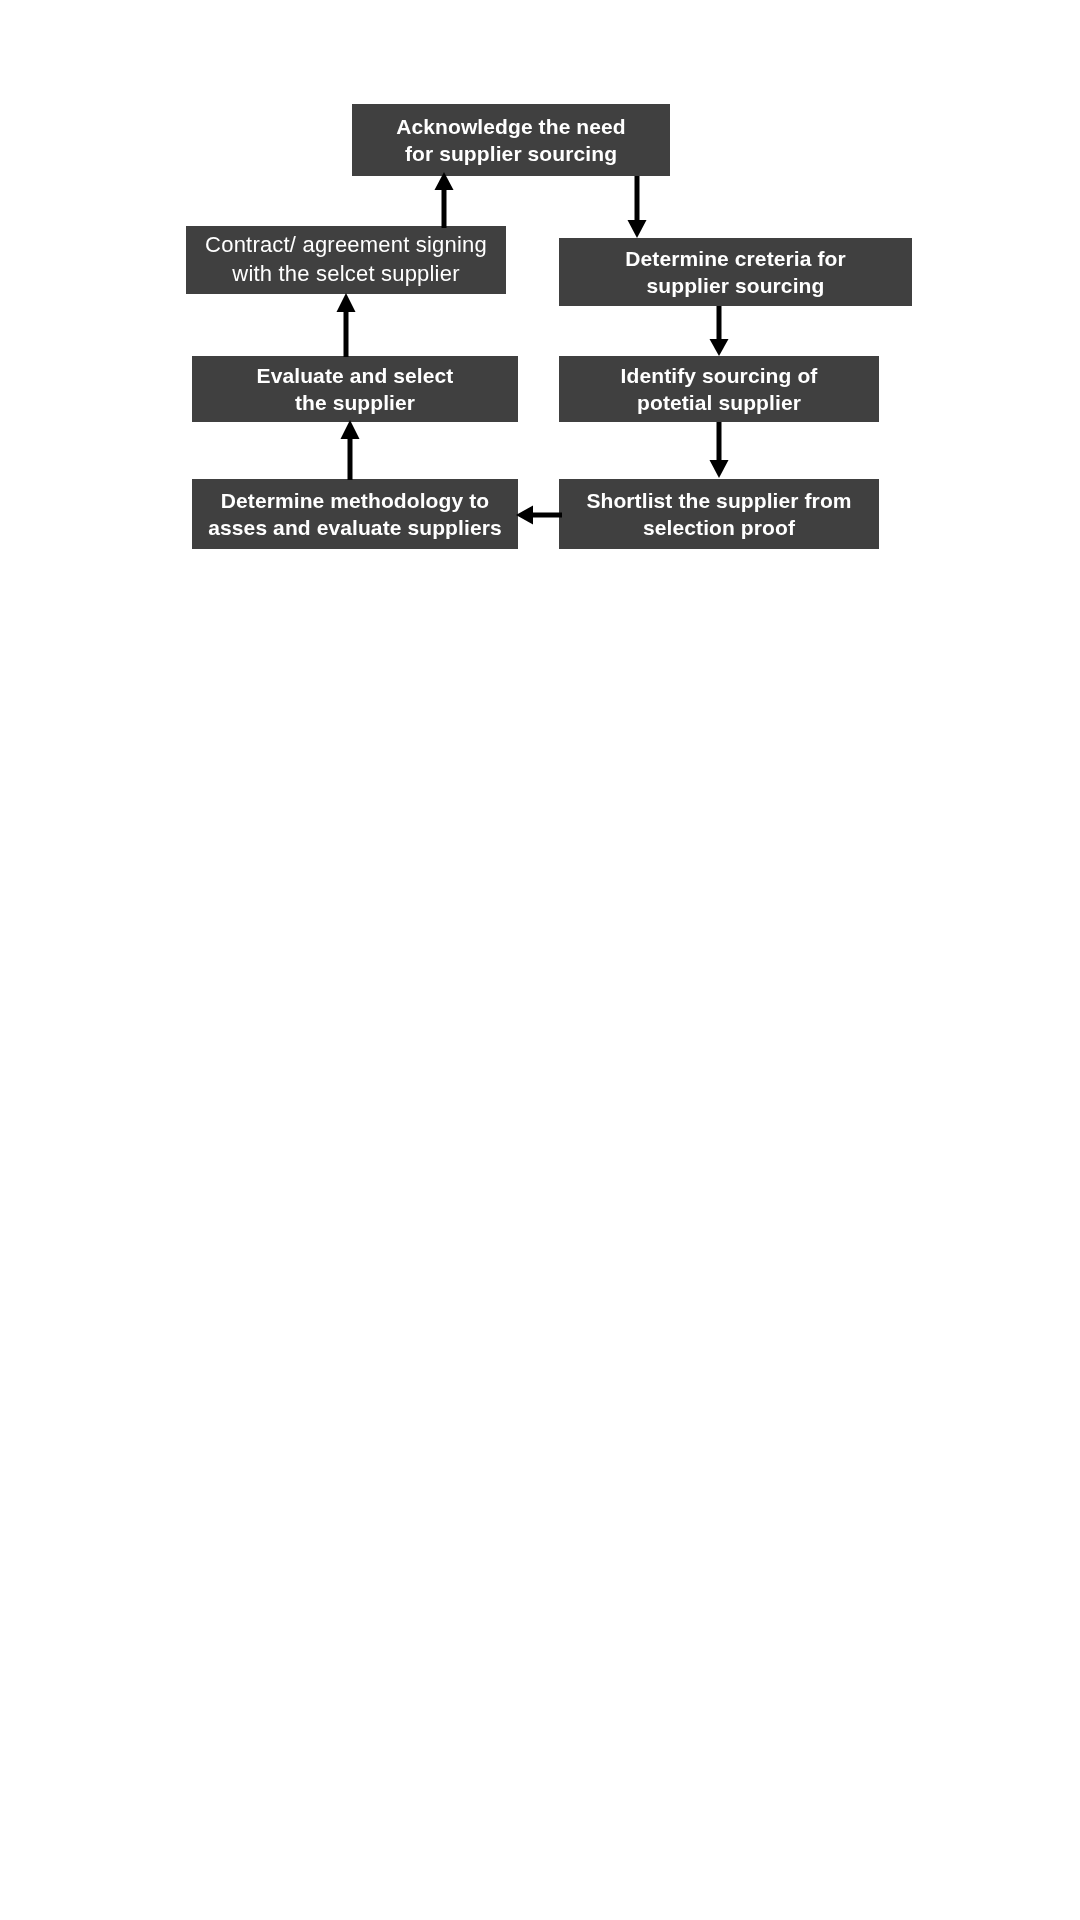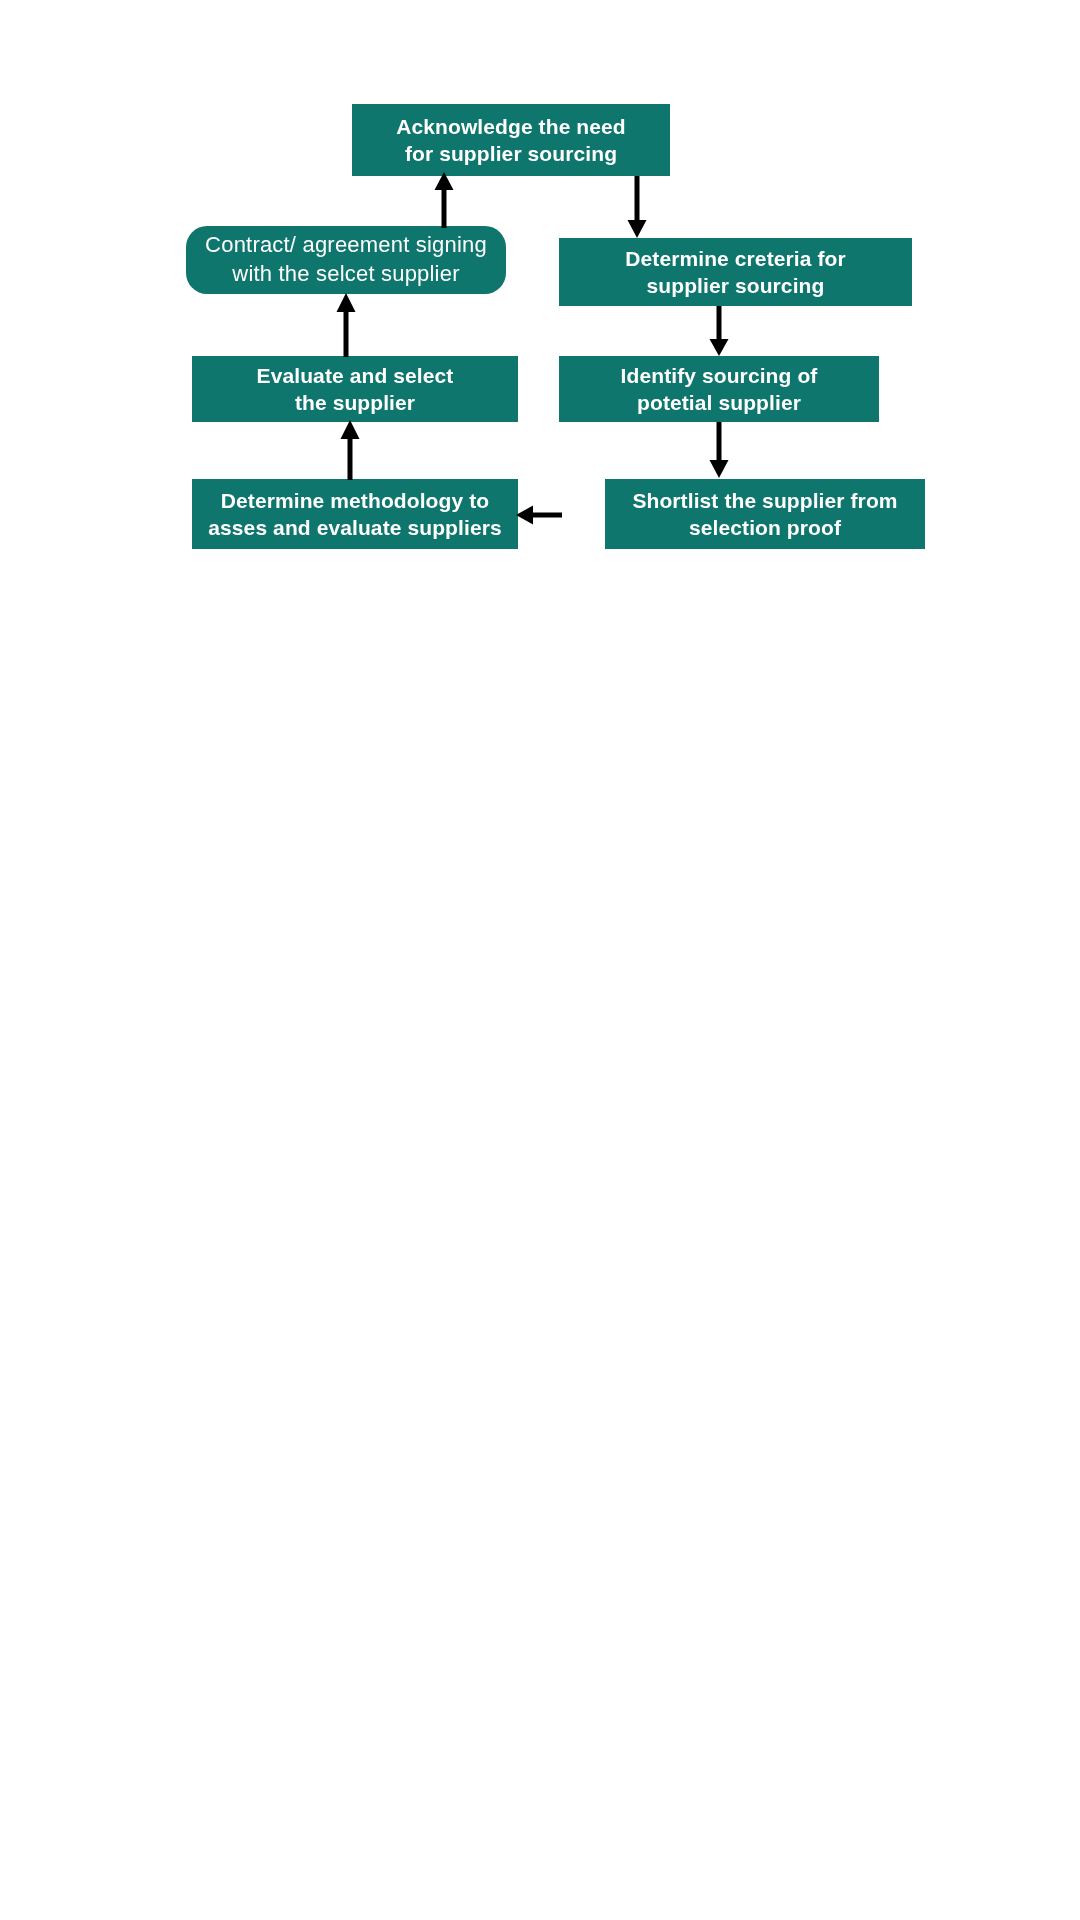--- a/index.html
+++ b/index.html
@@ -19,21 +19,21 @@
   #canvas {
     position: absolute;
     left: 0;
     top: 0;
     width: 1080px;
     height: 1920px;
   }
 
   .node {
     position: absolute;
-    background: #0f766e;
+    background: #404040;
     color: #ffffff;
     display: flex;
     align-items: center;
     justify-content: center;
     text-align: center;
     box-sizing: border-box;
     padding: 2px 6px;
     line-height: 1.30;
     letter-spacing: 0.1px;
   }
@@ -59,30 +59,30 @@
   #node-acknowledge {
     left: 352px;  top: 104px;  width: 318px;  height: 72px;
   }
   #node-determine-criteria {
     left: 559px;  top: 238px;  width: 353px;  height: 68px;
   }
   #node-identify-sourcing {
     left: 559px;  top: 356px;  width: 320px;  height: 66px;
   }
   #node-shortlist {
-    left: 559px;  top: 479px;  width: 320px;  height: 70px; margin-left: 46px;
+    left: 559px;  top: 479px;  width: 320px;  height: 70px;
   }
   #node-determine-methodology {
     left: 192px;  top: 479px;  width: 326px;  height: 70px;
   }
   #node-evaluate-select {
     left: 192px;  top: 356px;  width: 326px;  height: 66px;
   }
   #node-contract-signing {
-    left: 186px;  top: 226px;  width: 320px;  height: 68px; border-radius: 21px;
+    left: 186px;  top: 226px;  width: 320px;  height: 68px;
   }
 
   
   .arrow {
     position: absolute;
   }
   .arrow svg {
     display: block;
     overflow: visible;
   }

